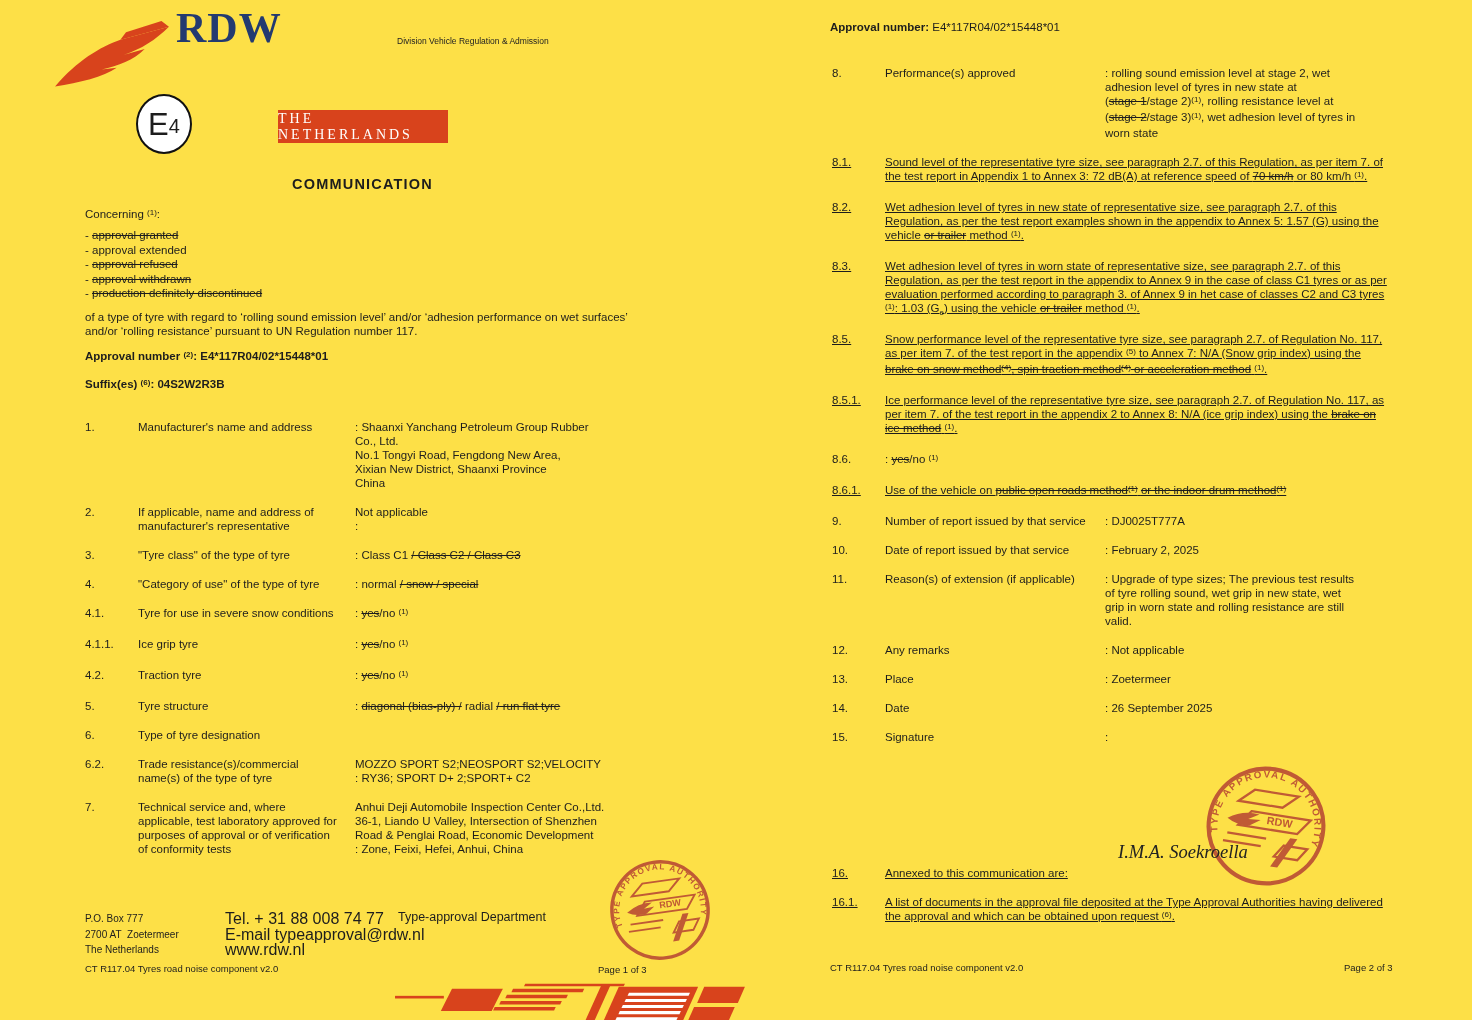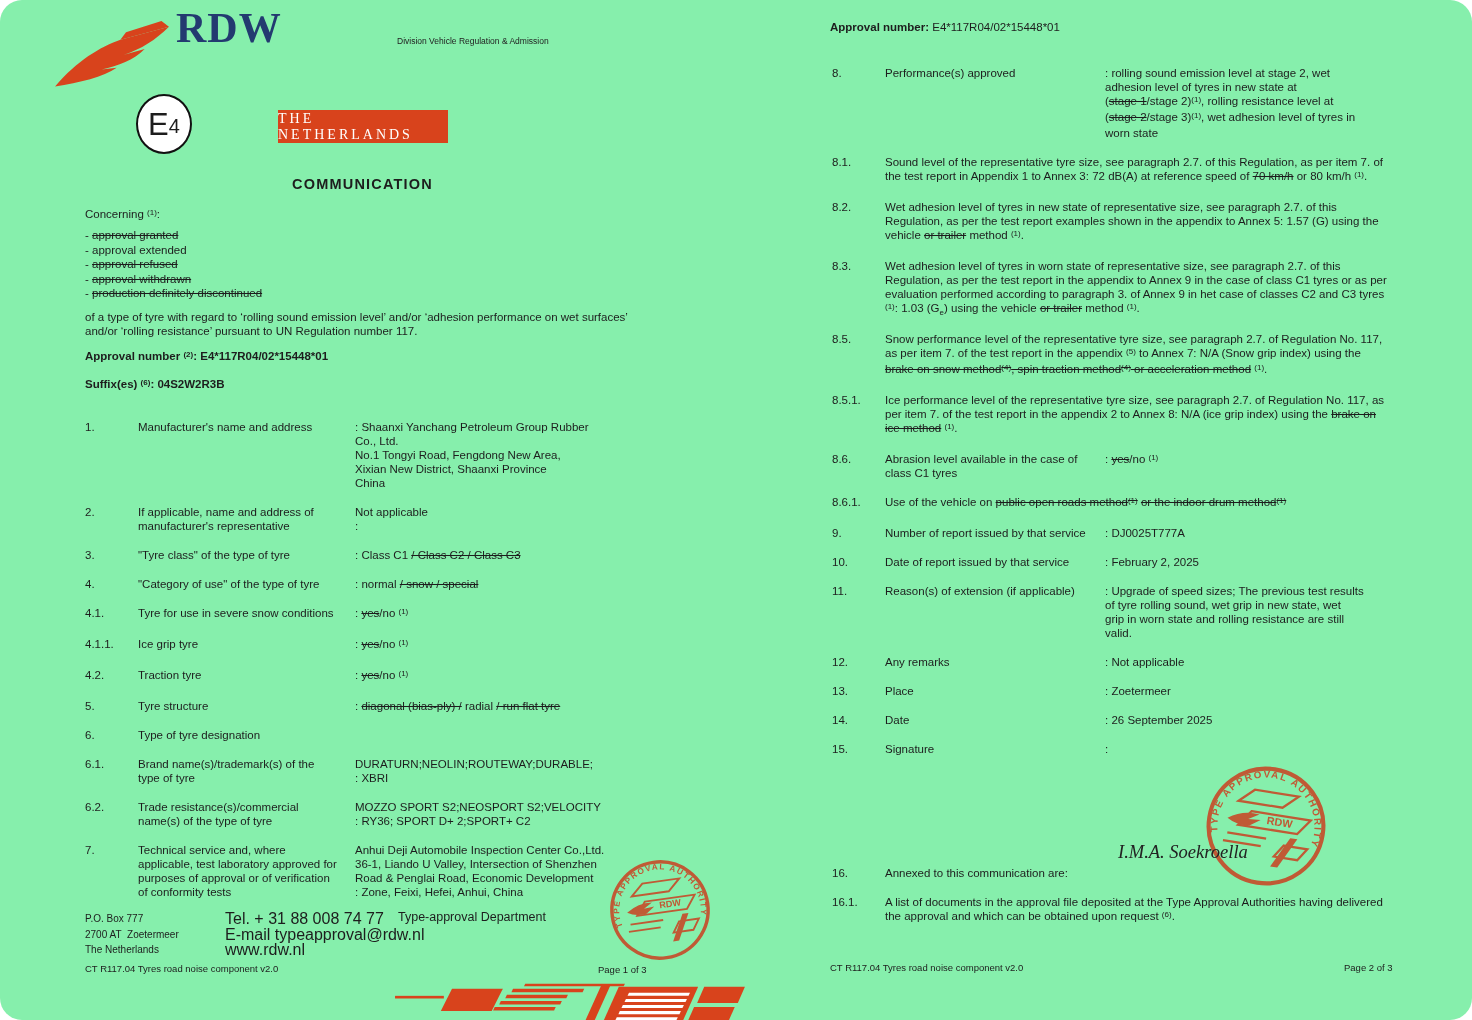--- a/index.html
+++ b/index.html
@@ -1,17 +1,17 @@
 <!DOCTYPE html>
 <html><head>
 <meta charset="utf-8">
 <style>
   html,body{margin:0;padding:0;background:#ffffff;}
-  #canvas{position:relative;width:1472px;height:1020px;background:#86efac;overflow:hidden;
-          font-family:"Liberation Sans",sans-serif;color:#1d1d1d;border-radius:22px;}
+  #canvas{position:relative;width:1472px;height:1020px;background:#fde047;overflow:hidden;
+          font-family:"Liberation Sans",sans-serif;color:#1d1d1d;}
   .abs{position:absolute;}
   .txt{font-size:11.5px;line-height:14px;}
   .bold{font-weight:bold;}
   .strike{text-decoration:line-through;text-align:center;}
   .sup{font-size:8px;position:relative;top:-3.5px;}
   .sub{font-size:8px;position:relative;top:2.5px;}
 
   
   #rdw-word{left:176px;top:4px;font-family:"Liberation Serif",serif;font-weight:bold;
             font-size:42px;color:#233a70;letter-spacing:1px;}
@@ -33,21 +33,21 @@
   #approval-line{left:85px;top:349px;}
   #suffix-line{left:85px;top:377px;}
 
   
   .items{position:absolute;}
   #p1-items{left:85px;top:420px;width:662px;}
   #p2-items{left:832px;top:66px;width:558px;}
   #p2-items-annex{left:832px;top:866px;width:558px;}
   .item-row{display:grid;grid-template-columns:53px 217px auto;margin-bottom:15px;}
   .p2 .item-row{grid-template-columns:53px 220px auto;}
-  .item-row.para-row{grid-template-columns:53px auto;}
+  .item-row.para-row{grid-template-columns:53px auto;text-decoration:underline;}
   .cell{font-size:11.5px;line-height:14px;}
   .cell.para{width:505px;}
 
   
   #addr-col{left:85px;top:911px;font-size:10px;line-height:15.5px;}
   #contact-col{left:225px;top:911px;font-size:16px;line-height:15.5px;}
   #dept{left:398px;top:910px;font-size:12.5px;text-align:center;}
   #p1-ct{left:85px;top:963px;font-size:9.5px;}
   #p1-page{left:598px;top:964px;font-size:9.5px;}
   #stamp1{left:608px;top:858px;width:104px;height:104px;color:#c05a35;transform:rotate(-8deg);}
@@ -176,31 +176,20 @@
           <div class="cell value">
             <div class="vline"><span class="colon">: </span><span class="strike">diagonal (bias-ply) /</span><span> radial </span><span class="strike">/ run flat tyre</span></div>
           </div>
         </div>
         <div class="item-row">
           <div class="cell num">6.</div>
           <div class="cell label">
             <div>Type of tyre designation</div>
           </div>
           <div class="cell value"></div>
-        </div>
-        <div class="item-row">
-          <div class="cell num">6.1.</div>
-          <div class="cell label">
-            <div>Brand name(s)/trademark(s) of the</div>
-            <div>type of tyre</div>
-          </div>
-          <div class="cell value">
-            <div class="vline"><span>DURATURN;NEOLIN;ROUTEWAY;DURABLE;</span></div>
-            <div class="vline"><span class="colon">: </span><span>XBRI</span></div>
-          </div>
         </div>
         <div class="item-row">
           <div class="cell num">6.2.</div>
           <div class="cell label">
             <div>Trade resistance(s)/commercial</div>
             <div>name(s) of the type of tyre</div>
           </div>
           <div class="cell value">
             <div class="vline"><span>MOZZO SPORT S2;NEOSPORT S2;VELOCITY</span></div>
             <div class="vline"><span class="colon">: </span><span>RY36; SPORT D+ 2;SPORT+ C2</span></div>
@@ -315,24 +304,20 @@
         <div class="item-row para-row">
           <div class="cell num">8.5.</div>
           <div class="cell para"><span>Snow performance level of the representative tyre size, see paragraph 2.7. of Regulation No. 117, as per item 7. of the test report in the appendix </span><span class="sup">(5)</span><span> to Annex 7: N/A (Snow grip index) using the </span><span class="strike">brake on snow method</span><span class="strike sup">(4)</span><span class="strike">, spin traction method</span><span class="strike sup">(4)</span><span class="strike"> or acceleration method</span><span> </span><span class="sup">(1)</span><span>.</span></div>
         </div>
         <div class="item-row para-row">
           <div class="cell num">8.5.1.</div>
           <div class="cell para"><span>Ice performance level of the representative tyre size, see paragraph 2.7. of Regulation No. 117, as per item 7. of the test report in the appendix 2 to Annex 8: N/A (ice grip index) using the </span><span class="strike">brake on ice method</span><span> </span><span class="sup">(1)</span><span>.</span></div>
         </div>
         <div class="item-row">
           <div class="cell num">8.6.</div>
-          <div class="cell label">
-            <div>Abrasion level available in the case of</div>
-            <div>class C1 tyres</div>
-          </div>
           <div class="cell value">
             <div class="vline"><span class="colon">: </span><span class="strike">yes</span><span>/no </span><span class="sup">(1)</span></div>
           </div>
         </div>
         <div class="item-row para-row">
           <div class="cell num">8.6.1.</div>
           <div class="cell para"><span>Use of the vehicle on </span><span class="strike">public open roads method</span><span class="strike sup">(1)</span><span> </span><span class="strike">or the indoor drum method</span><span class="strike sup">(1)</span></div>
         </div>
         <div class="item-row">
           <div class="cell num">9.</div>
@@ -351,21 +336,21 @@
           <div class="cell value">
             <div class="vline"><span class="colon">: </span><span>February 2, 2025</span></div>
           </div>
         </div>
         <div class="item-row">
           <div class="cell num">11.</div>
           <div class="cell label">
             <div>Reason(s) of extension (if applicable)</div>
           </div>
           <div class="cell value">
-            <div class="vline"><span class="colon">: </span><span>Upgrade of speed sizes; The previous test results</span></div>
+            <div class="vline"><span class="colon">: </span><span>Upgrade of type sizes; The previous test results</span></div>
             <div class="vline"><span>of tyre rolling sound, wet grip in new state, wet</span></div>
             <div class="vline"><span>grip in worn state and rolling resistance are still</span></div>
             <div class="vline"><span>valid.</span></div>
           </div>
         </div>
         <div class="item-row">
           <div class="cell num">12.</div>
           <div class="cell label">
             <div>Any remarks</div>
           </div>

